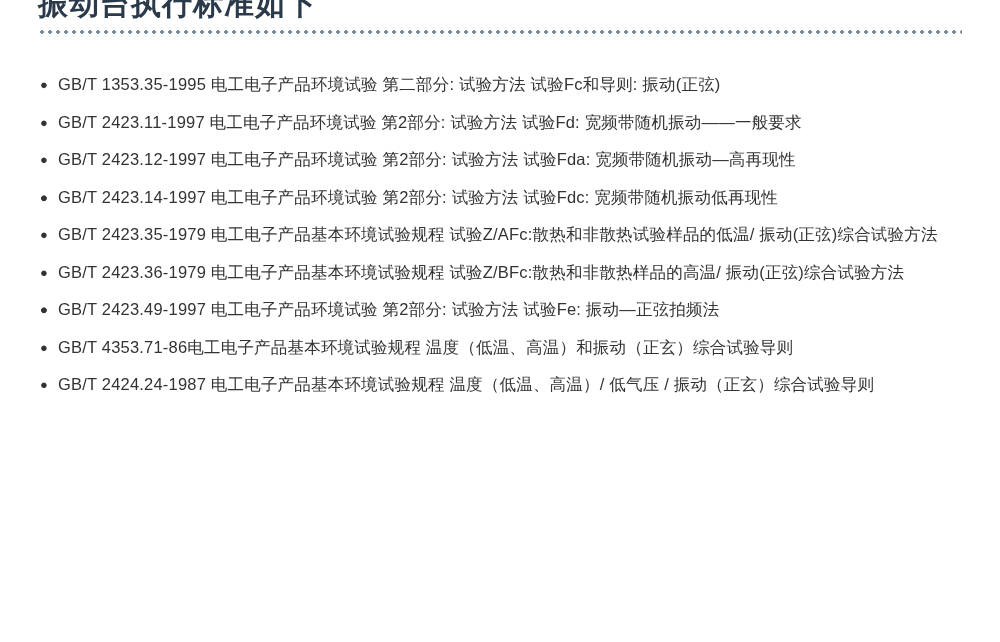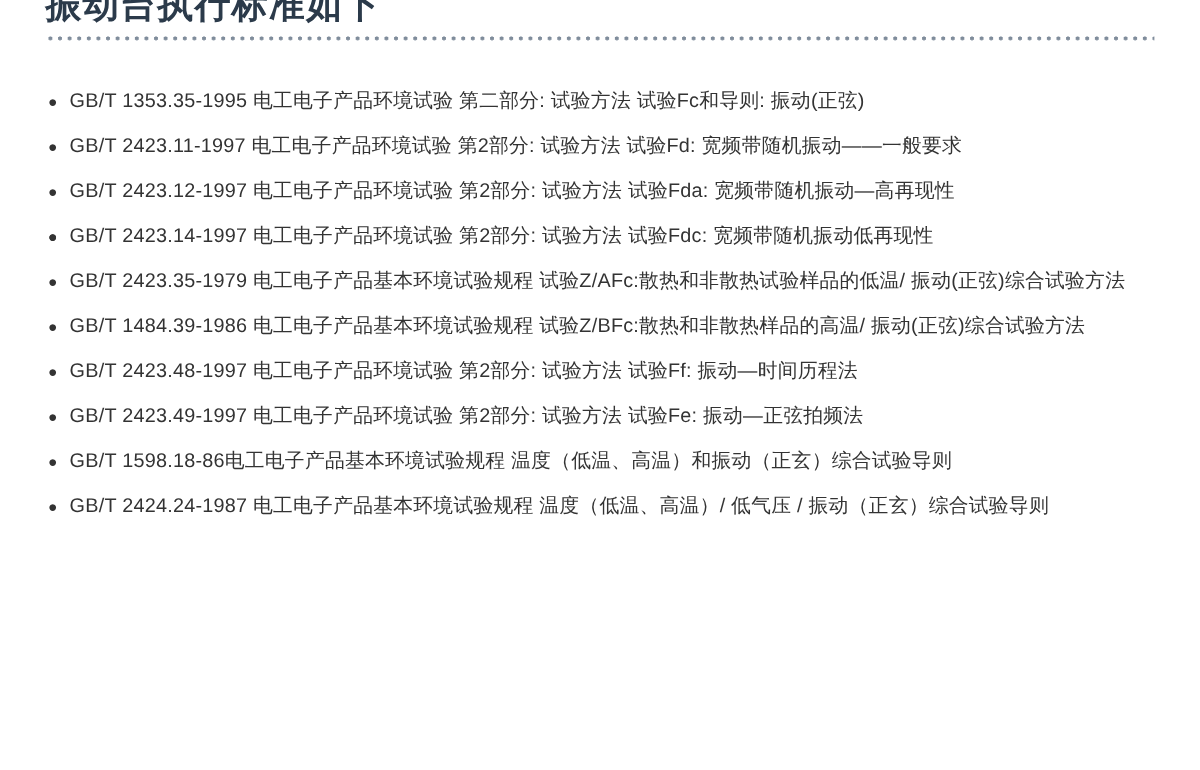--- a/index.html
+++ b/index.html
@@ -95,33 +95,32 @@
     <div class="item">
       <span class="bullet">●</span>
       <span class="txt">GB/T 2423.14-1997 电工电子产品环境试验 第2部分: 试验方法 试验Fdc: 宽频带随机振动低再现性</span>
     </div>
     <div class="item">
       <span class="bullet">●</span>
       <span class="txt">GB/T 2423.35-1979 电工电子产品基本环境试验规程 试验Z/AFc:散热和非散热试验样品的低温/ 振动(正弦)综合试验方法</span>
     </div>
     <div class="item">
       <span class="bullet">●</span>
-      <span class="txt">GB/T 1484.39-1986 电工电子产品基本环境试验规程 试验Z/BFc:散热和非散热样品的高温/ 振动(正弦)综合试验方法</span>
+      <span class="txt">GB/T 2423.36-1979 电工电子产品基本环境试验规程 试验Z/BFc:散热和非散热样品的高温/ 振动(正弦)综合试验方法</span>
     </div>
     <div class="item">
       <span class="bullet">●</span>
-      <span class="txt">GB/T 2423.48-1997 电工电子产品环境试验 第2部分: 试验方法 试验Ff: 振动—时间历程法</span>
     </div>
     <div class="item">
       <span class="bullet">●</span>
       <span class="txt">GB/T 2423.49-1997 电工电子产品环境试验 第2部分: 试验方法 试验Fe: 振动—正弦拍频法</span>
     </div>
     <div class="item">
       <span class="bullet">●</span>
-      <span class="txt">GB/T 1598.18-86电工电子产品基本环境试验规程 温度（低温、高温）和振动（正玄）综合试验导则</span>
+      <span class="txt">GB/T 4353.71-86电工电子产品基本环境试验规程 温度（低温、高温）和振动（正玄）综合试验导则</span>
     </div>
     <div class="item">
       <span class="bullet">●</span>
       <span class="txt">GB/T 2424.24-1987 电工电子产品基本环境试验规程 温度（低温、高温）/ 低气压 / 振动（正玄）综合试验导则</span>
     </div>
   </div>
 
 </div>
 
 </body></html>

